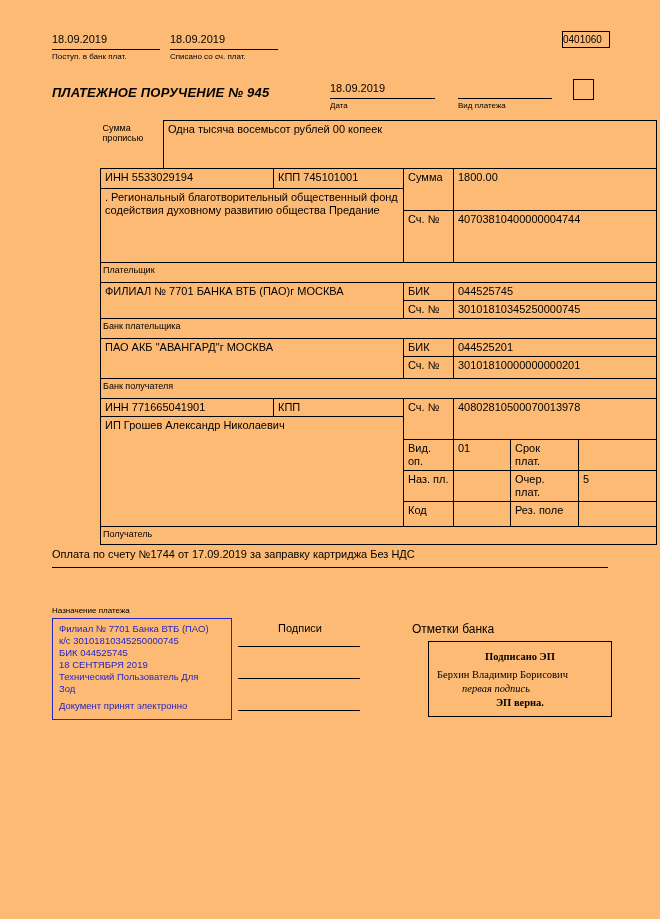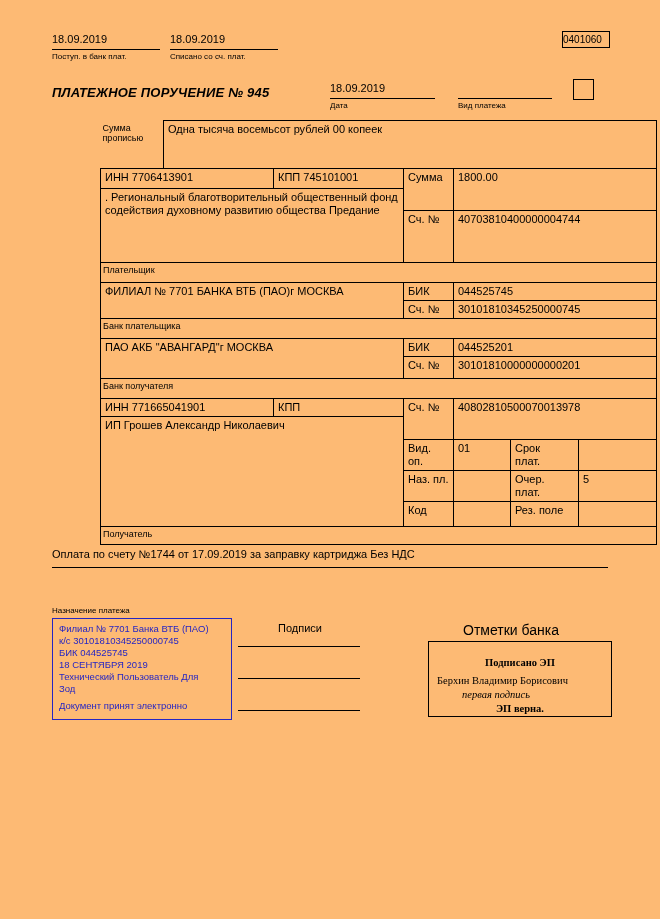--- a/index.html
+++ b/index.html
@@ -42,27 +42,27 @@
   
   .bank-stamp {
     left:52px; top:618px; width:180px; border:1px solid #2525c3;
     color:#2525c3; font-size:9.5px; line-height:12px; padding:4px 5px 7px 6px;
   }
   .bank-stamp .gap { }
   .bank-stamp .gap-sm { margin-top:5px; }
   .bank-stamp .w-narrow { max-width:150px; }
 
   .sig-header  { left:240px; top:622px; width:120px; text-align:center; font-size:11px; }
-  .marks-header{ left:412px; top:622px; width:198px; text-align:center; font-size:14px; }
+  .marks-header{ left:412px; top:622px; width:198px; font-size:12px; }
   .sig-line { left:238px; width:122px; border-bottom:1px solid #000; height:0; }
 
   .ep-stamp {
     left:428px; top:641px; width:184px; height:76px; border:1px solid #000;
     font-family:"Liberation Serif", serif; font-size:10.5px; line-height:13px;
-    padding:14px 8px;
+    padding:8px 8px;
   }
   .ep-title { font-weight:bold; text-align:center; }
   .ep-name  { margin-top:5px; }
   .ep-role  { font-style:italic; margin-left:25px; margin-top:1px; }
   .ep-valid { font-weight:bold; text-align:center; margin-top:1px; }
 </style>
 </head>
 <body>
 
 <div class="page">
@@ -97,21 +97,21 @@
         <col style="width:57px">
         <col style="width:68px">
         <col style="width:78px">
     </colgroup>
     <tbody>
         <tr style="height:48px">
       <td class="plain small">Сумма прописью</td>
       <td colspan="6">Одна тысяча восемьсот рублей 00 копеек</td>
     </tr>
     <tr style="height:20px">
-      <td colspan="2">ИНН 7706413901</td>
+      <td colspan="2">ИНН 5533029194</td>
       <td>КПП 745101001</td>
       <td rowspan="2">Сумма</td>
       <td colspan="3" rowspan="2">1800.00</td>
     </tr>
     <tr style="height:22px">
       <td colspan="3" rowspan="2">. Региональный благотворительный общественный фонд содействия духовному развитию общества Предание</td>
     </tr>
     <tr style="height:52px">
       <td>Сч. №</td>
       <td colspan="3">40703810400000004744</td>

